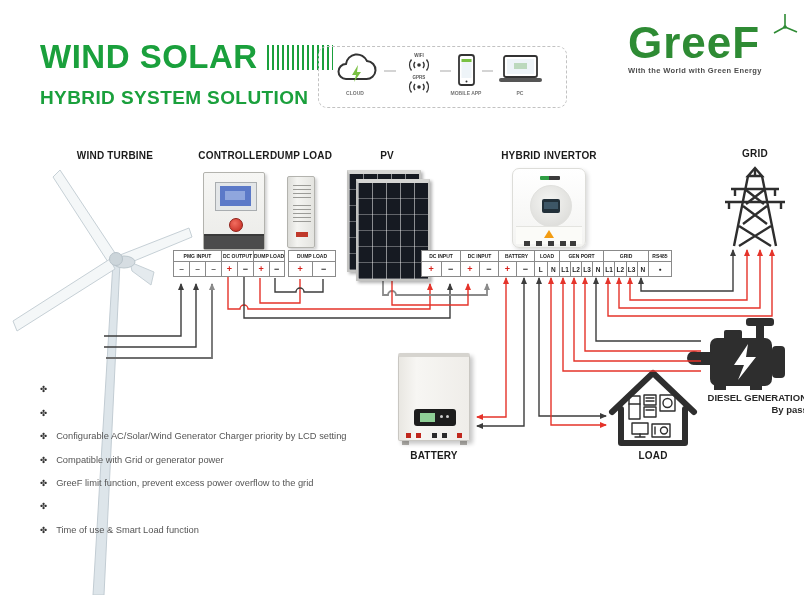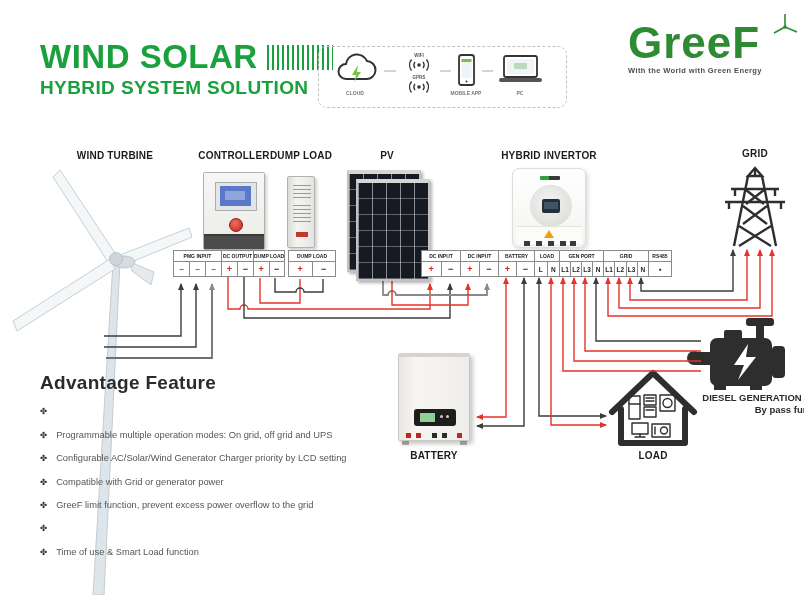--- a/index.html
+++ b/index.html
@@ -5,29 +5,29 @@
   html,body{margin:0;padding:0;background:#fff}
   .stage{position:relative;width:804px;height:595px;background:#fff;overflow:hidden;
          font-family:"Liberation Sans",sans-serif}
   .abs{position:absolute}
   svg{display:block}
   
   .title-block{left:40px;top:40px;width:300px}
   .t1{font-size:33px;font-weight:bold;color:#1aa03c;letter-spacing:.5px;line-height:34px;white-space:nowrap;display:inline-block;vertical-align:middle}
   .barcode{display:inline-block;vertical-align:middle;width:66px;height:25px;margin-left:9px;
            background:repeating-linear-gradient(90deg,#1aa03c 0 2px,transparent 2px 5px)}
-  .t2{font-size:19px;font-weight:bold;color:#1aa03c;letter-spacing:.4px;margin-top:3px;white-space:nowrap}
+  .t2{font-size:19px;font-weight:bold;color:#1aa03c;letter-spacing:.4px;margin-top:13px;white-space:nowrap}
   .connect-box{left:318px;top:46px;width:247px;height:60px;border:1.5px dashed #c2c2c2;border-radius:9px}
   .brand{left:628px;top:12px;width:178px}
   .brand-name{font-size:44px;font-weight:bold;color:#2e8b34;letter-spacing:1px;line-height:46px;margin-top:8px}
   .brand-tag{font-size:7.5px;font-weight:bold;color:#4c4c4c;letter-spacing:.4px;margin-top:0;white-space:nowrap}
   .logo-turb{position:absolute;left:143px;top:0}
   
   .clabel{position:absolute;font-weight:bold;font-size:10px;color:#1b1b1b;text-align:center;letter-spacing:.2px;white-space:nowrap}
-  .dlabel{position:absolute;font-weight:bold;font-size:9.5px;color:#2a2a2a;text-align:center;white-space:nowrap}
+  .dlabel{position:absolute;font-weight:bold;font-size:9.5px;color:#2a2a2a;text-align:right;white-space:nowrap}
   
   .tstrip{position:absolute;display:flex;background:#fff;border:1px solid #8a8a8a;z-index:3}
   .tgroup{display:flex;flex-direction:column;box-sizing:border-box}
   .tgroup + .tgroup{border-left:1px solid #8a8a8a}
   .tlabel{height:10px;line-height:11px;font-size:5px;font-weight:bold;text-align:center;
           border-bottom:1px solid #8a8a8a;color:#222;white-space:nowrap;overflow:hidden}
   .tcells{display:flex;height:14px}
   .tcell{flex:1;display:flex;align-items:center;justify-content:center;font-weight:bold;font-size:9px;color:#222}
   .tcell + .tcell{border-left:1px solid #8a8a8a}
   .tcell.pos{color:#d8231d}
@@ -381,27 +381,25 @@
     </div>
     <div class="tgroup" style="width:23px">
       <div class="tlabel">RS485</div>
       <div class="tcells">
         <span class="tcell dot">●</span>
       </div>
     </div>
   </div>
 
   <div class="abs features">
-    <div class="feat-h">Advantage Feature</div>
-    <div class="feat-item">
-        <span class="bm">✤</span>
-      </div>
-    <div class="feat-item">
-        <span class="bm">✤</span>
-        <span>Programmable multiple operation modes: On grid, off grid and UPS</span>
+    <div class="feat-item">
+        <span class="bm">✤</span>
+      </div>
+    <div class="feat-item">
+        <span class="bm">✤</span>
       </div>
     <div class="feat-item">
         <span class="bm">✤</span>
         <span>Configurable AC/Solar/Wind Generator Charger priority by LCD setting</span>
       </div>
     <div class="feat-item">
         <span class="bm">✤</span>
         <span>Compatible with Grid or generator power</span>
       </div>
     <div class="feat-item">

